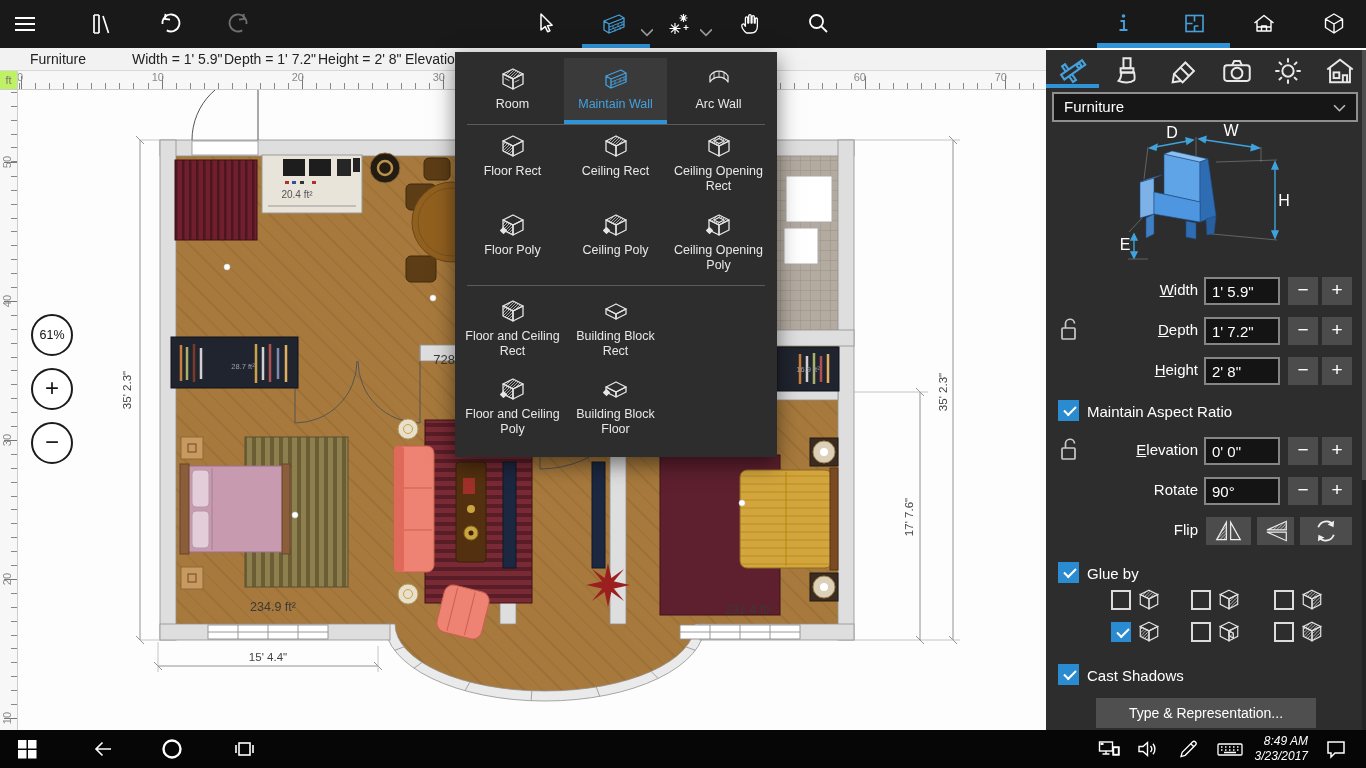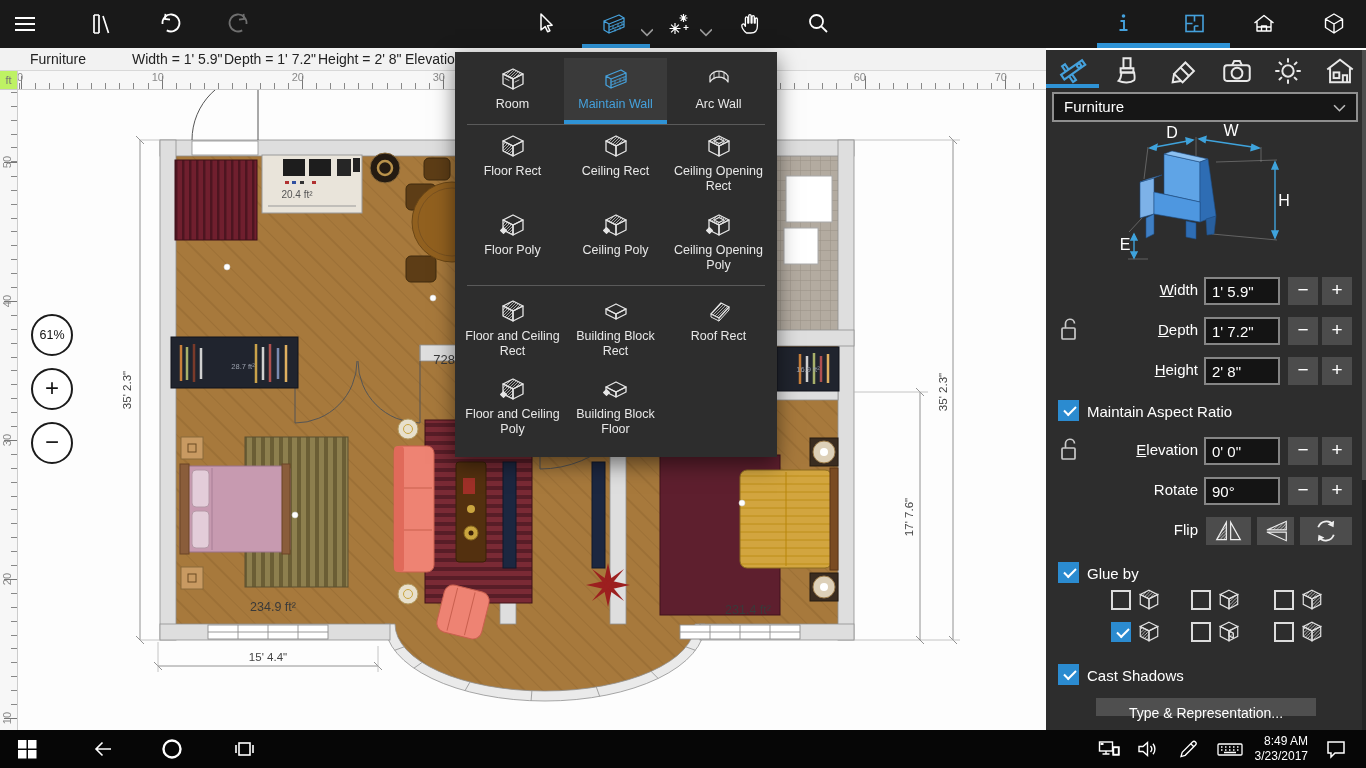--- a/index.html
+++ b/index.html
@@ -66,27 +66,27 @@
     color:#fff; font-size:15px; padding:0 6px; font-family:"Liberation Sans","DejaVu Sans",sans-serif; }
   .step { position:absolute; top:0; width:30px; height:28px; background:#4c4c4c; color:#fff; text-align:center;
     font-size:19px; line-height:26px; }
   .step.minus { left:242px; } .step.plus { left:276px; }
   .cb { position:absolute; width:21px; height:21px; border:2px solid #dcdcdc; background:transparent; }
   .cb.checked { background:#2b8bd0; border-color:#2b8bd0; }
   .cb.checked::after { content:""; position:absolute; left:4px; top:4px; width:10px; height:5px;
     border-left:2px solid #fff; border-bottom:2px solid #fff; transform:rotate(-45deg); }
   .cblabel { position:absolute; font-size:15px; color:#fff; }
   .flipbtn { position:absolute; top:0; height:28px; background:#4c4c4c; }
-  #typebtn { position:absolute; left:50px; top:648px; width:220px; height:18px; background:#4f4f4f; color:#fff;
+  #typebtn { position:absolute; left:50px; top:648px; width:220px; height:30px; background:#4f4f4f; color:#fff;
     font-size:14px; text-align:center; line-height:30px; }
   #pscroll { position:absolute; right:0; top:0; width:4px; height:680px; background:#232323; }
   #pscroll div { width:4px; height:430px; background:#4d4d4d; }
 
   
-  #taskbar { position:absolute; left:0; top:730px; width:1366px; height:38px; background:#060606; z-index:100; }
+  #taskbar { position:absolute; left:0; top:730px; width:1366px; height:38px; background:#060606; z-index:100;font-style:italic; }
   .tkic { position:absolute; top:7px; width:24px; height:24px; }
   #clock { position:absolute; right:58px; top:4px; text-align:right; color:#fff; font-size:12px; line-height:15px; }
 </style>
 </head>
 <body>
 
 <svg width="0" height="0" style="position:absolute" aria-hidden="true">
   <defs>
     <pattern id="hw" width="3" height="3" patternUnits="userSpaceOnUse">
       <path d="M0 3 L3 0" stroke="#d8d8d8" stroke-width="0.7"></path>
@@ -520,27 +520,20 @@
       <span>Floor and Ceiling Rect</span>
     </div>
     <div class="dtile">
       <svg width="28" height="26" viewBox="0 0 26 26" class="dic">
           <path d="M13 6 23 11 13 16 3 11Z"></path>
           <path d="M3 11 13 16 13 21 3 16Z"></path>
           <path d="M23 11 23 16 13 21 13 16Z"></path>
         </svg>
       <span>Building Block Rect</span>
     </div>
-    <div class="dtile">
-      <svg width="28" height="26" viewBox="0 0 26 26" class="dic">
-          <path d="M5 16 15 5 23 9 13 20Z" fill="url(#hw)"></path>
-          <path d="M5 16 5 19 13 23 13 20M13 23 23 12 23 9" stroke-width="1"></path>
-        </svg>
-      <span>Roof Rect</span>
-    </div>
   </div>
   <div class="drow" style="height:78px;padding-top:4px">
     <div class="dtile">
       <svg width="28" height="26" viewBox="0 0 26 26" class="dic">
           <path d="M13 3 23 8 13 13 3 8Z" fill="url(#hw)"></path>
           <path d="M3 8 13 13 13 23 3 18Z" fill="url(#hw)"></path>
           <path d="M23 8 23 18 13 23 13 13Z"></path>
           <rect x="1.5" y="16.5" width="4" height="4" fill="#e6e6e6" transform="rotate(45 3.5 18.5)"></rect>
         </svg>
       <span>Floor and Ceiling Poly</span>

